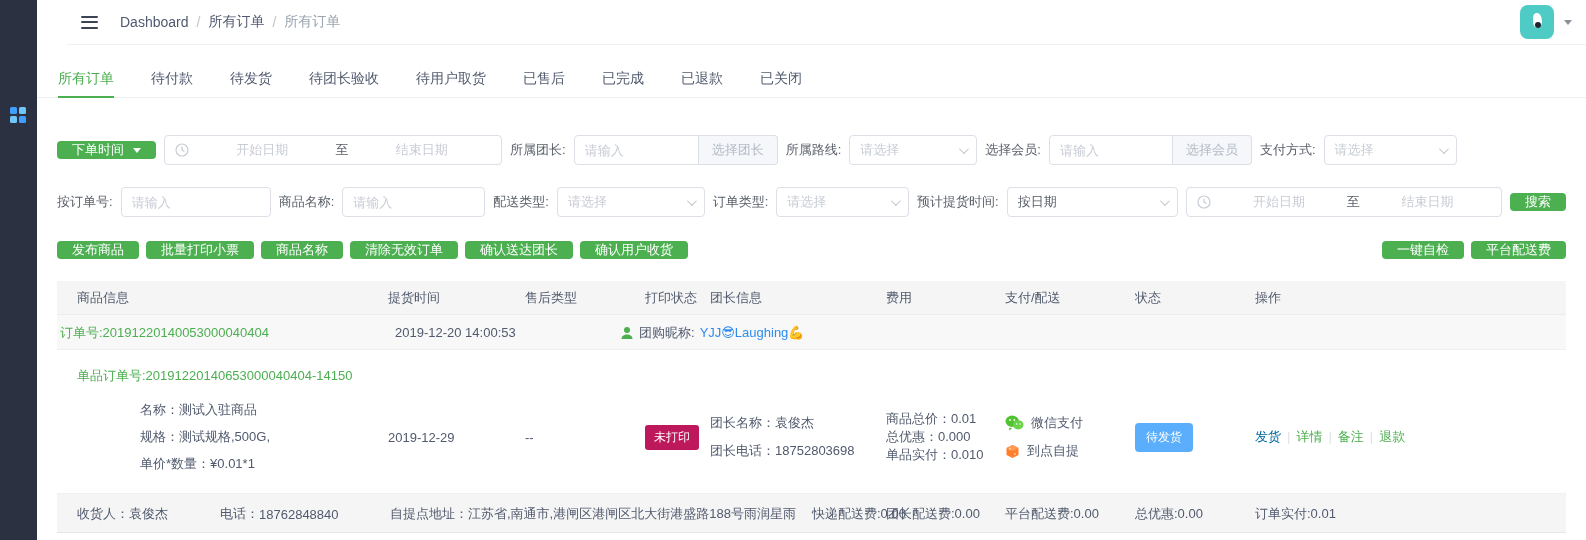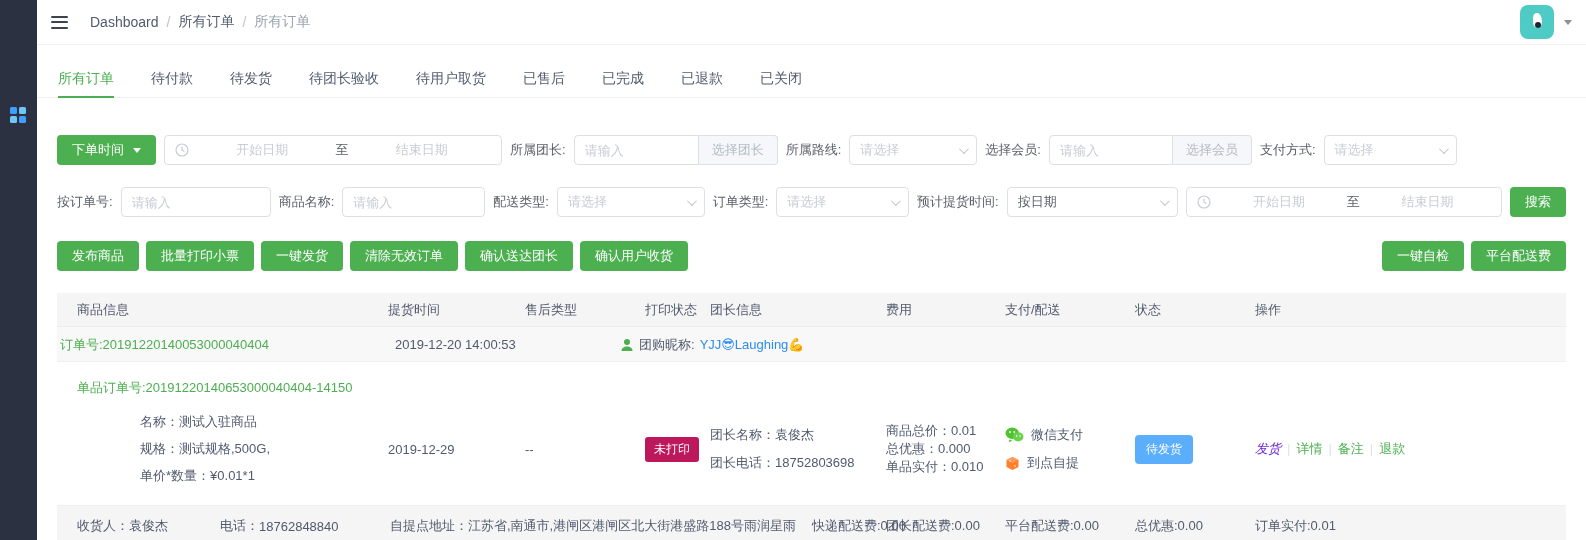--- a/index.html
+++ b/index.html
@@ -8,21 +8,21 @@
   .app { position:relative; width:1586px; height:540px; }
 
   
   .sidebar { position:absolute; left:0; top:0; width:37px; height:540px; background:#2b3140; }
   .sb-icon { position:absolute; top:106px; left:9px; width:18px; height:18px; }
 
   
   .main { margin-left:37px; height:540px; }
 
   
-  .topbar { height:45px; display:flex; align-items:center; padding:0 14px 0 14px; border-bottom:1px solid #f0f0f0; }
+  .topbar { height:45px; display:flex; align-items:center; padding:0 14px 0 14px; border-bottom:1px solid #f0f0f0;margin-left:30px; }
   .hamburger { width:17px; height:13px; display:flex; flex-direction:column; justify-content:space-between; cursor:pointer; }
   .hamburger i { display:block; height:2px; background:#3c4353; border-radius:1px; }
   .crumb { display:flex; align-items:center; gap:8px; margin-left:22px; font-size:14px; }
   .crumb .c1 { color:#515a6e; }
   .crumb .sep { color:#c0c4cc; }
   .crumb .c-last { color:#9aa3b0; }
   .top-right { margin-left:auto; display:flex; align-items:center; gap:10px; }
   .avatar { width:34px; height:34px; border-radius:8px; background:#4ecbc4; position:relative; cursor:pointer; }
   .avatar::before { content:""; position:absolute; left:13px; top:8px; width:9px; height:15px; background:#fff; border-radius:40% 60% 50% 50%; }
   .avatar::after { content:""; position:absolute; left:15px; top:17px; width:6px; height:6px; background:#1d2430; border-radius:50%; }
@@ -32,21 +32,21 @@
   .tabs { display:flex; gap:37px; padding:0 21px; margin-top:15px; border-bottom:1px solid #efefef; }
   .tab { font-size:14px; color:#515a6e; line-height:37px; cursor:pointer; position:relative; }
   .tab.active { color:#4caf50; }
   .tab.active::after { content:""; position:absolute; left:0; right:0; bottom:-1px; height:2px; background:#4caf50; }
 
   
   .filter-row { display:flex; align-items:center; padding:0 20px; gap:8px; font-size:13px; color:#5a6069; }
   .filter-row.r1 { margin-top:37px; }
   .filter-row.r2 { margin-top:22px; }
   .lbl { white-space:nowrap; }
-  .btn-green { background:#4caf50; color:#fff; border:none; border-radius:4px; height:30px; padding:0 15px; font-size:13px; cursor:pointer; white-space:nowrap; }
+  .btn-green { background:#4caf50; color:#fff; border:none; border-radius:4px; height:18px; padding:0 15px; font-size:13px; cursor:pointer; white-space:nowrap; }
   .time-btn { display:flex; align-items:center; gap:9px; }
   .w-caret { width:0; height:0; border-left:4px solid transparent; border-right:4px solid transparent; border-top:5px solid #fff; }
   .date-range { height:30px; border:1px solid #dcdfe6; border-radius:4px; display:flex; align-items:center; gap:4px; padding:0 10px; background:#fff; }
   .date-range.dr1 { width:338px; } .date-range.dr2 { width:316px; }
   .date-range .ph { flex:1; text-align:center; color:#c8ccd4; font-size:13px; cursor:text; }
   .date-range .to { color:#5a6069; font-size:13px; }
   .clock { width:14px; height:14px; flex:none; }
   input.txt { height:30px; border:1px solid #dcdfe6; border-radius:4px; padding:0 10px; font-size:13px; color:#5a6069; outline:none; }
   input.txt::placeholder { color:#c8ccd4; }
   .igroup { display:flex; }
@@ -86,21 +86,21 @@
   .two-lines { display:flex; flex-direction:column; gap:10px; white-space:nowrap; }
   .fee-lines { display:flex; flex-direction:column; gap:0; white-space:nowrap; }
   .pay-lines { display:flex; flex-direction:column; gap:10px; }
   .pay-line { display:flex; align-items:center; gap:7px; white-space:nowrap; }
   .tag-gray { display:inline-block; background:#be185d; color:#fff; font-size:12px; padding:4px 9px; border-radius:3px; }
   .tag-blue { display:inline-block; background:#5aaefc; color:#fff; font-size:12px; padding:6px 11px; border-radius:4px; }
   .wechat { width:19px; height:16px; }
   .cube { width:15px; height:15px; }
   .ops { white-space:nowrap; }
   .op { cursor:pointer; }
-  .op.red { color:#6d28d9;font-style:italic; }
+  .op.red { color:#0369a1; }
   .op.green { color:#4caf50; }
   .ops .sep { color:#dfe3e8; margin:0 6px; }
 
   .footer-strip { position:relative; height:40px; background:#f5f5f5; border-top:1px solid #f0f0f0; border-bottom:1px solid #e6e6e6; }
   .footer-strip .abs { position:absolute; top:0; height:40px; display:flex; align-items:center; white-space:nowrap; color:#515a6e; }
 </style>
 </head>
 <body>
 
 <div class="app">
@@ -213,21 +213,21 @@
         <span class="ph">开始日期</span>
         <span class="to">至</span>
         <span class="ph">结束日期</span>
       </div>
       <button class="btn-green">搜索</button>
     </div>
 
     <div class="actions">
       <button class="btn-green">发布商品</button>
       <button class="btn-green">批量打印小票</button>
-      <button class="btn-green">一键发货</button>
+      <button class="btn-green">商品名称</button>
       <button class="btn-green">清除无效订单</button>
       <button class="btn-green">确认送达团长</button>
       <button class="btn-green">确认用户收货</button>
       <span class="spacer"></span>
       <button class="btn-green">一键自检</button>
       <button class="btn-green">平台配送费</button>
     </div>
 
     <div class="table">
 

